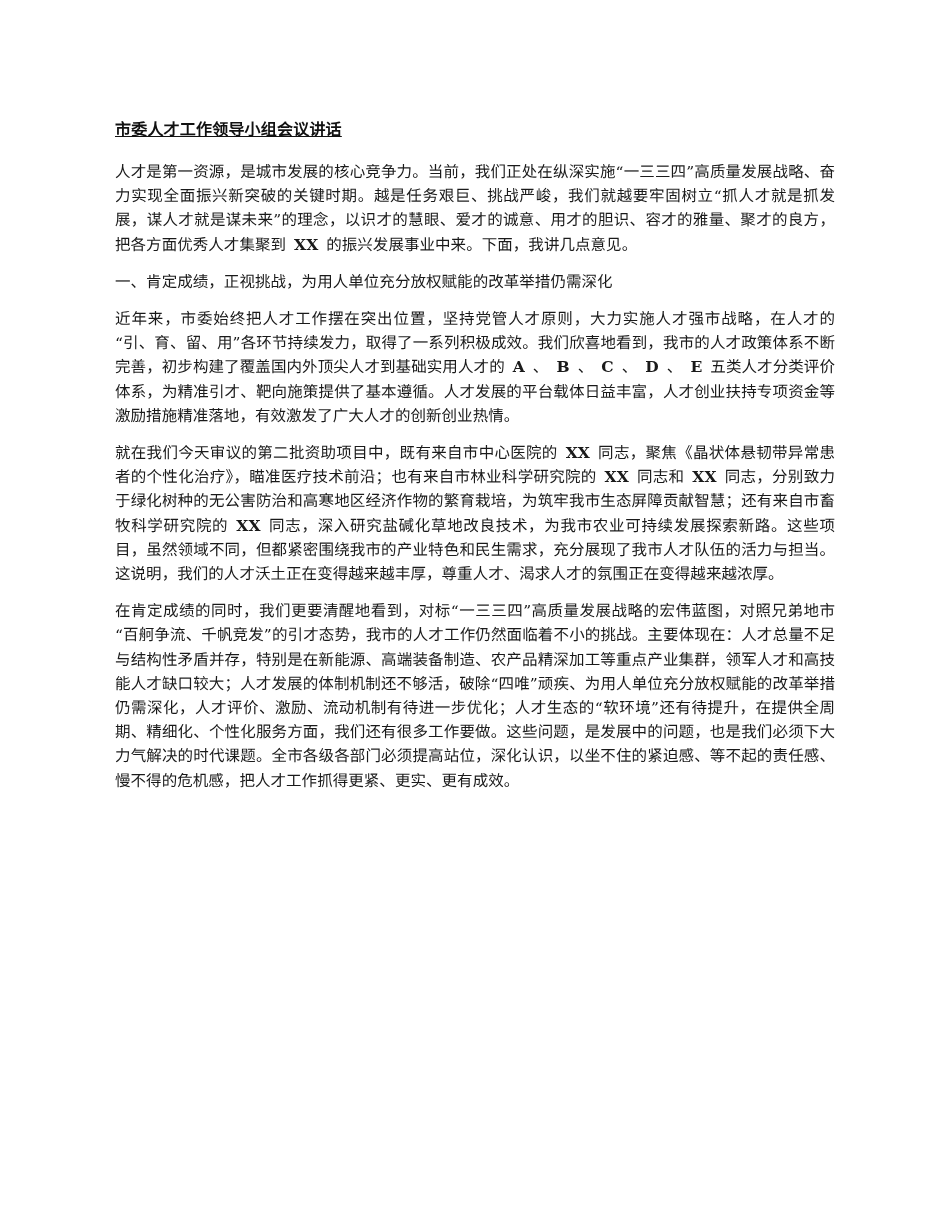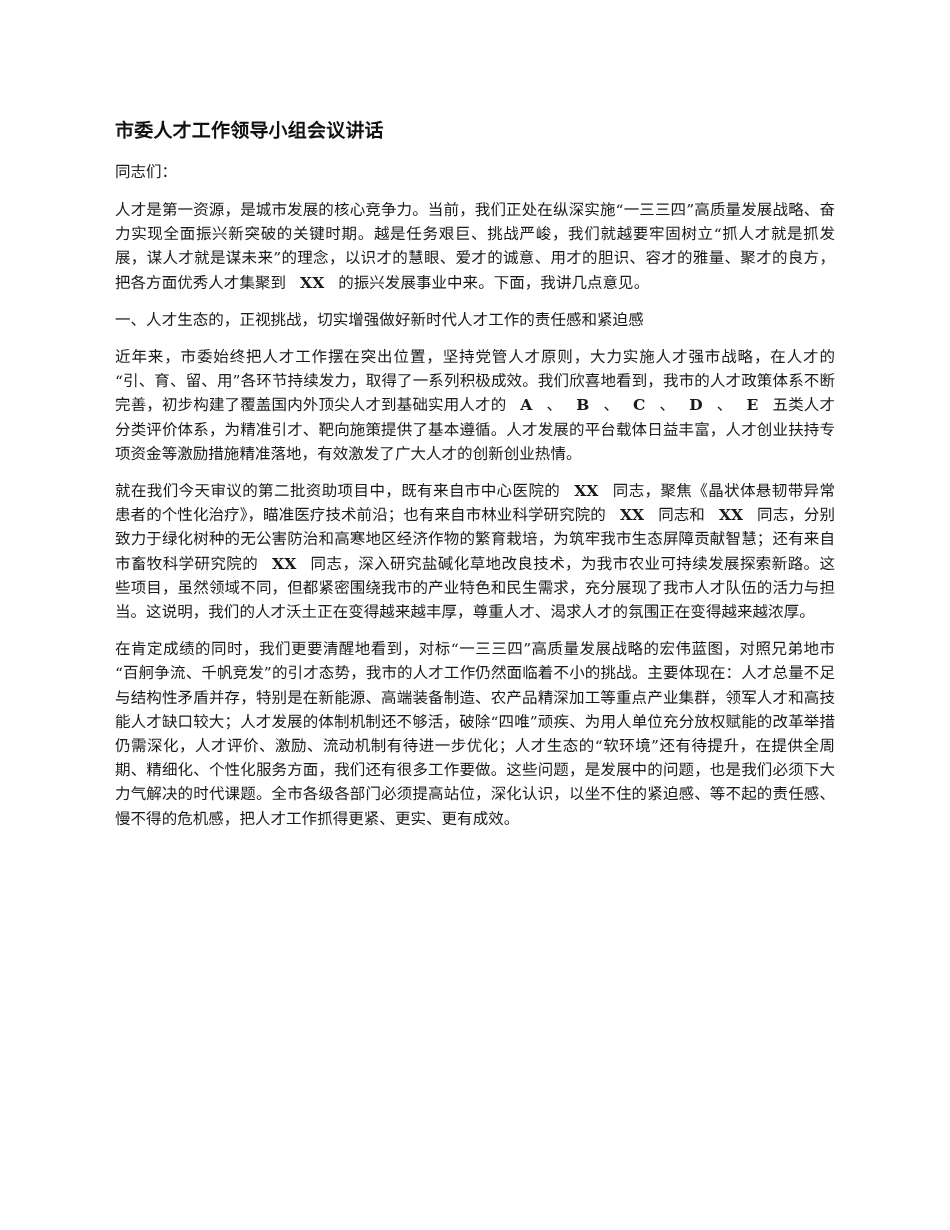--- a/index.html
+++ b/index.html
@@ -22,25 +22,26 @@
     min-height: 1230px;
     background: #ffffff;
     padding: 118px 115px 40px 115px;
   }
   .doc-body {
     width: 720px;
   }
   .doc-title {
     font-family: "DejaVu Sans", "Liberation Sans", sans-serif;
     font-weight: bold;
-    font-size: 19px;
+    font-size: 16px;
     line-height: 24px;
     letter-spacing: 0.2px;
     margin: 0 0 18px 0;
     color: #111111;
+    text-decoration: underline;
   }
   .salutation {
     font-size: 15.5px;
     line-height: 24px;
     margin: 0 0 14px 0;
   }
   .para {
     font-size: 15.5px;
     line-height: 24.2px;
     margin: 0 0 13px 0;
@@ -52,39 +53,38 @@
   .section-heading {
     font-size: 15.5px;
     line-height: 24.2px;
     margin: 0 0 13px 0;
     text-align: left;
     letter-spacing: 0.05px;
   }
   .em-latin {
     font-family: "DejaVu Serif", "Liberation Serif", serif;
     font-weight: bold;
-    padding: 0 14px;
+    padding: 0 8px;
   }
   .spacer-tail {
     height: 120px;
   }
 </style>
 </head>
 <body>
 
 <div class="page">
   <article class="doc-body">
 
     <h1 class="doc-title">市委人才工作领导小组会议讲话</h1>
 
-    <p class="salutation">同志们：</p>
 
     <div id="blocks-container">
         <p class="para">人才是第一资源，是城市发展的核心竞争力。当前，我们正处在纵深实施“一三三四”高质量发展战略、奋力实现全面振兴新突破的关键时期。越是任务艰巨、挑战严峻，我们就越要牢固树立“抓人才就是抓发展，谋人才就是谋未来”的理念，以识才的慧眼、爱才的诚意、用才的胆识、容才的雅量、聚才的良方，把各方面优秀人才集聚到<span class="em-latin">XX</span>的振兴发展事业中来。下面，我讲几点意见。</p>
-        <p class="section-heading">一、人才生态的，正视挑战，切实增强做好新时代人才工作的责任感和紧迫感</p>
+        <p class="section-heading">一、肯定成绩，正视挑战，为用人单位充分放权赋能的改革举措仍需深化</p>
         <p class="para">近年来，市委始终把人才工作摆在突出位置，坚持党管人才原则，大力实施人才强市战略，在人才的“引、育、留、用”各环节持续发力，取得了一系列积极成效。我们欣喜地看到，我市的人才政策体系不断完善，初步构建了覆盖国内外顶尖人才到基础实用人才的<span class="em-latin">A</span>、<span class="em-latin">B</span>、<span class="em-latin">C</span>、<span class="em-latin">D</span>、<span class="em-latin">E</span>五类人才分类评价体系，为精准引才、靶向施策提供了基本遵循。人才发展的平台载体日益丰富，人才创业扶持专项资金等激励措施精准落地，有效激发了广大人才的创新创业热情。</p>
         <p class="para">就在我们今天审议的第二批资助项目中，既有来自市中心医院的<span class="em-latin">XX</span>同志，聚焦《晶状体悬韧带异常患者的个性化治疗》，瞄准医疗技术前沿；也有来自市林业科学研究院的<span class="em-latin">XX</span>同志和<span class="em-latin">XX</span>同志，分别致力于绿化树种的无公害防治和高寒地区经济作物的繁育栽培，为筑牢我市生态屏障贡献智慧；还有来自市畜牧科学研究院的<span class="em-latin">XX</span>同志，深入研究盐碱化草地改良技术，为我市农业可持续发展探索新路。这些项目，虽然领域不同，但都紧密围绕我市的产业特色和民生需求，充分展现了我市人才队伍的活力与担当。这说明，我们的人才沃土正在变得越来越丰厚，尊重人才、渴求人才的氛围正在变得越来越浓厚。</p>
         <p class="para">在肯定成绩的同时，我们更要清醒地看到，对标“一三三四”高质量发展战略的宏伟蓝图，对照兄弟地市“百舸争流、千帆竞发”的引才态势，我市的人才工作仍然面临着不小的挑战。主要体现在：人才总量不足与结构性矛盾并存，特别是在新能源、高端装备制造、农产品精深加工等重点产业集群，领军人才和高技能人才缺口较大；人才发展的体制机制还不够活，破除“四唯”顽疾、为用人单位充分放权赋能的改革举措仍需深化，人才评价、激励、流动机制有待进一步优化；人才生态的“软环境”还有待提升，在提供全周期、精细化、个性化服务方面，我们还有很多工作要做。这些问题，是发展中的问题，也是我们必须下大力气解决的时代课题。全市各级各部门必须提高站位，深化认识，以坐不住的紧迫感、等不起的责任感、慢不得的危机感，把人才工作抓得更紧、更实、更有成效。</p>
       </div>
 
     <div class="spacer-tail"></div>
   </article>
 </div>
 
 </body></html>

